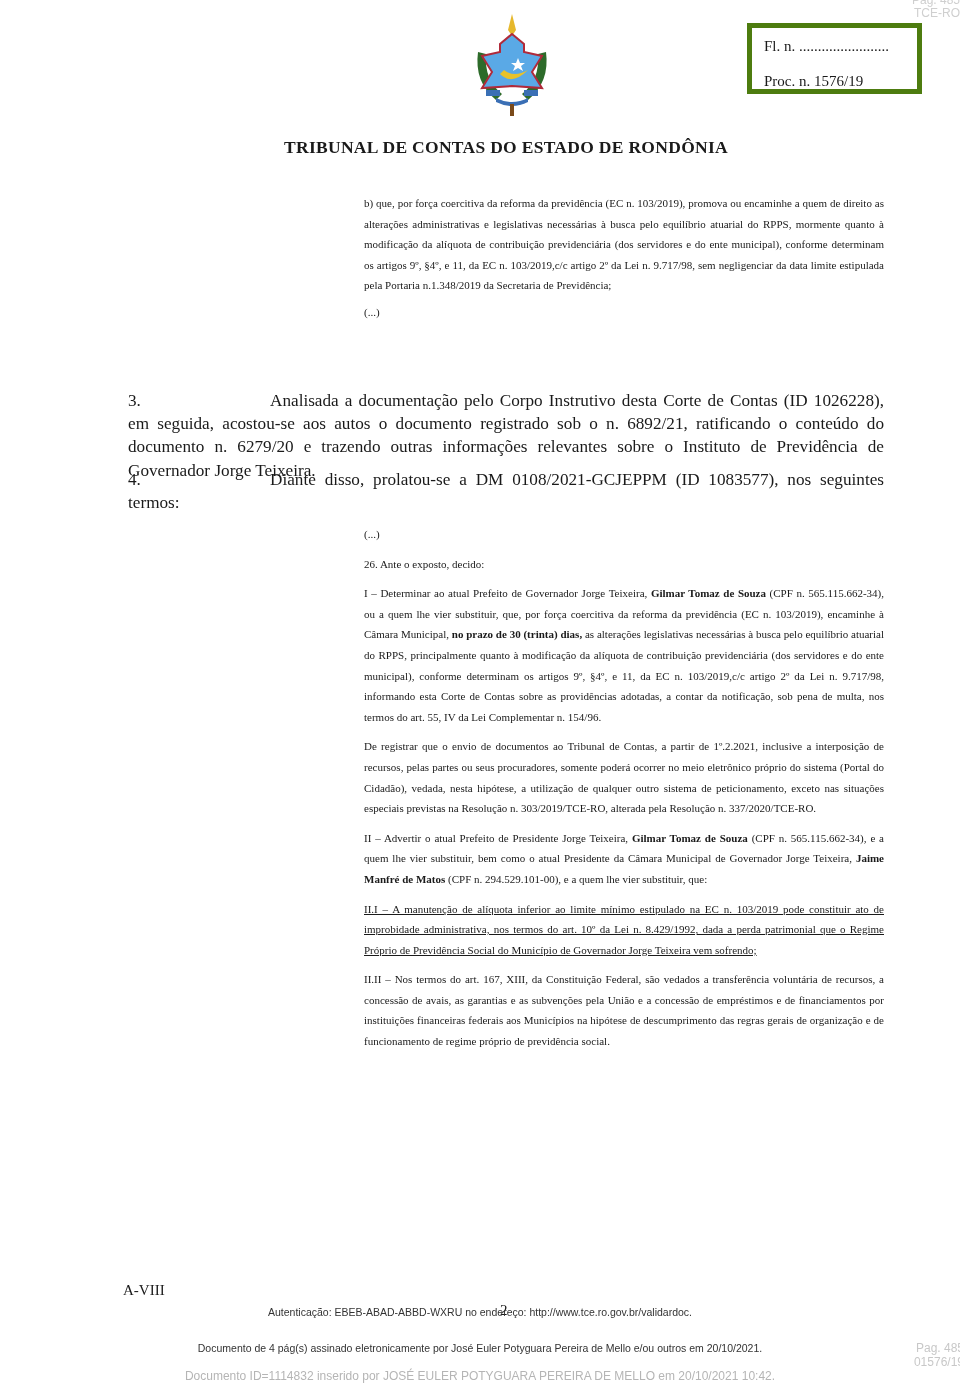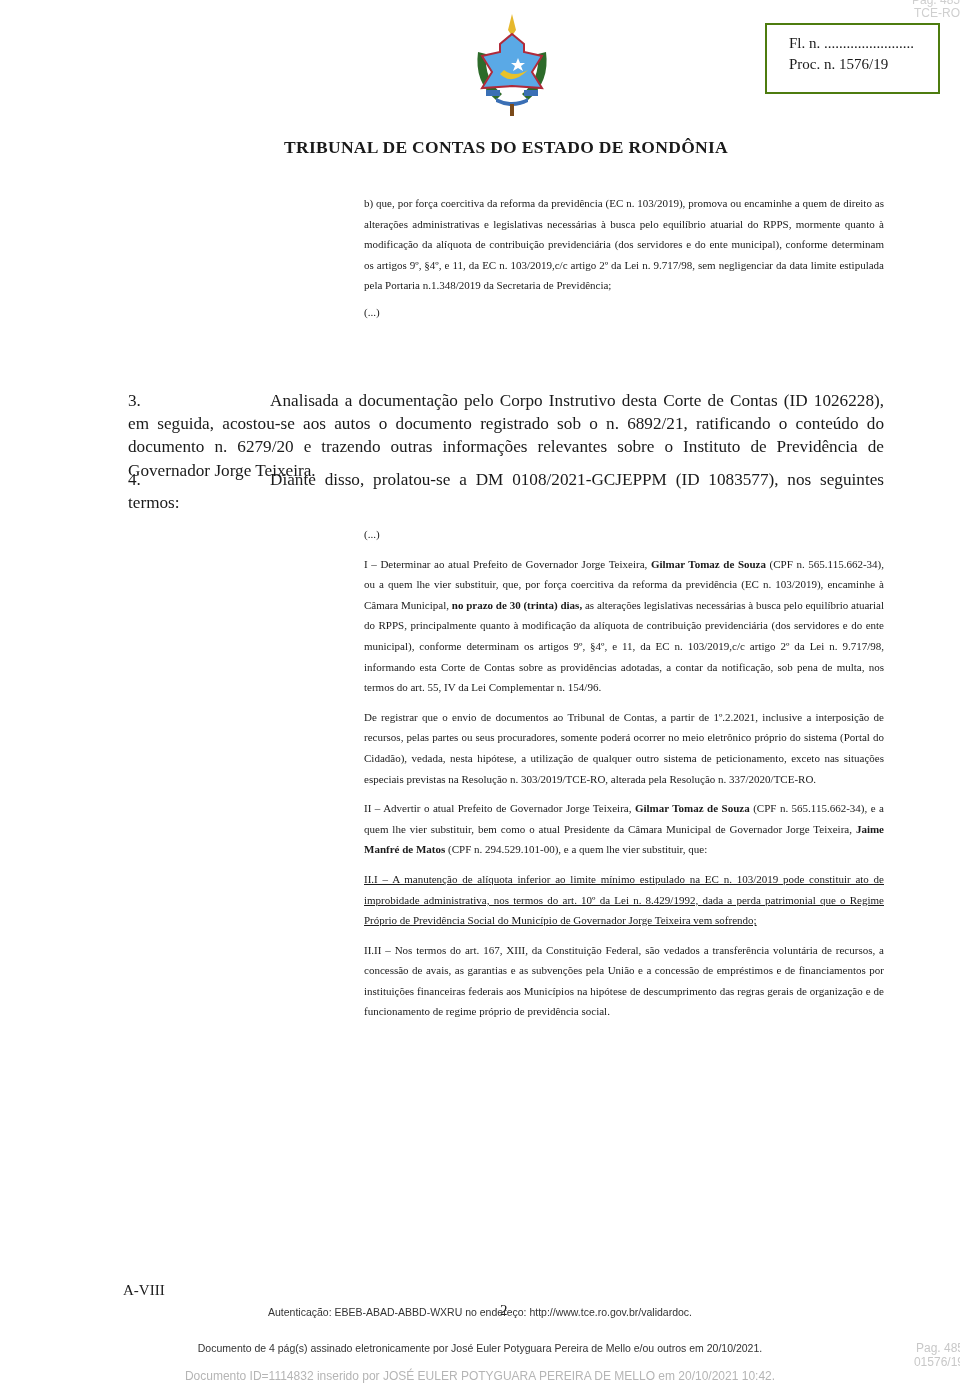--- a/index.html
+++ b/index.html
@@ -11,25 +11,25 @@
   .stamp-top {
     right: 0; top: -6px; width: 60px; text-align: right;
     font-family: "Liberation Sans", sans-serif; font-size: 12px; line-height: 13px; color: #cfcfcf;
   }
   .stamp-bottom {
     right: -4px; top: 1341px; width: 62px; text-align: right;
     font-family: "Liberation Sans", sans-serif; font-size: 12px; line-height: 14px; color: #c8c8c8;
   }
   .crest { left: 466px; top: 12px; width: 92px; height: 106px; }
   .flbox {
-    left: 765px; top: 23px; width: 175px; height: 71px;
-    border: 2px solid #4d7c0f; box-sizing: border-box; padding: 8px 22px;
+    left: 747px; top: 23px; width: 175px; height: 71px;
+    border: 5px solid #4d7c0f; box-sizing: border-box; padding: 8px 12px;
     font-size: 15px; line-height: 20px;
   }
-  .flbox .row2 { margin-top: 1px; }
+  .flbox .row2 { margin-top: 15px; }
   .header-title {
     left: 0; width: 1012px; top: 137px; text-align: center;
     font-weight: bold; font-size: 17.5px; letter-spacing: 0.3px;
   }
   .quote { left: 364px; width: 520px; font-size: 11px; line-height: 20.6px; text-align: justify; }
   .quote p { margin: 0; }
   .para { left: 128px; width: 756px; font-size: 17.2px; line-height: 23.2px; text-align: justify; }
   .para p { margin: 0; }
   .num { display: inline-block; width: 142px; }
   .footer-code { left: 123px; top: 1282px; font-size: 15px; }
@@ -79,23 +79,24 @@
 <div class="abs para" style="top:389px;">
   <p><span class="num">3.</span><span>Analisada a documentação pelo Corpo Instrutivo desta Corte de Contas (ID 1026228), em seguida, acostou-se aos autos o documento registrado sob o n. 6892/21, ratificando o conteúdo do documento n. 6279/20 e trazendo outras informações relevantes sobre o Instituto de Previdência de Governador Jorge Teixeira.</span></p>
 </div>
 
 <div class="abs para" style="top:468px;">
   <p><span class="num">4.</span><span>Diante disso, prolatou-se a DM 0108/2021-GCJEPPM (ID 1083577), nos seguintes termos:</span></p>
 </div>
 
 <div class="abs quote" style="top:524px;">
   <p>(...)</p>
+  <p style="margin-top:9px;">26. Ante o exposto, decido:</p>
   <p style="margin-top:9px;"><span>I – Determinar ao atual Prefeito de Governador Jorge Teixeira, </span><b>Gilmar Tomaz de Souza</b><span> (CPF n. 565.115.662-34), ou a quem lhe vier substituir, que, por força coercitiva da reforma da previdência (EC n. 103/2019), encaminhe à Câmara Municipal, </span><b>no prazo de 30 (trinta) dias,</b><span> as alterações legislativas necessárias à busca pelo equilíbrio atuarial do RPPS, principalmente quanto à modificação da alíquota de contribuição previdenciária (dos servidores e do ente municipal), conforme determinam os artigos 9º, §4º, e 11, da EC n. 103/2019,c/c artigo 2º da Lei n. 9.717/98, informando esta Corte de Contas sobre as providências adotadas, a contar da notificação, sob pena de multa, nos termos do art. 55, IV da Lei Complementar n. 154/96.</span></p>
   <p style="margin-top:9px;">De registrar que o envio de documentos ao Tribunal de Contas, a partir de 1º.2.2021, inclusive a interposição de recursos, pelas partes ou seus procuradores, somente poderá ocorrer no meio eletrônico próprio do sistema (Portal do Cidadão), vedada, nesta hipótese, a utilização de qualquer outro sistema de peticionamento, exceto nas situações especiais previstas na Resolução n. 303/2019/TCE-RO, alterada pela Resolução n. 337/2020/TCE-RO.</p>
-  <p style="margin-top:9px;"><span>II – Advertir o atual Prefeito de Governador Jorge Teixeira, </span><b>Gilmar Tomaz de Souza</b><span> (CPF n. 565.115.662-34), e a quem lhe vier substituir, bem como o atual Presidente da Câmara Municipal de Governador Jorge Teixeira, </span><b>Jaime Manfré de Matos</b><span> (CPF n. 294.529.101-00), e a quem lhe vier substituir, que:</span></p>
+  <p style="margin-top:9px;"><span>II – Advertir o atual Prefeito de Presidente Jorge Teixeira, </span><b>Gilmar Tomaz de Souza</b><span> (CPF n. 565.115.662-34), e a quem lhe vier substituir, bem como o atual Presidente da Câmara Municipal de Governador Jorge Teixeira, </span><b>Jaime Manfré de Matos</b><span> (CPF n. 294.529.101-00), e a quem lhe vier substituir, que:</span></p>
   <p style="margin-top:9px;text-decoration:underline;">II.I – A manutenção de alíquota inferior ao limite mínimo estipulado na EC n. 103/2019 pode constituir ato de improbidade administrativa, nos termos do art. 10º da Lei n. 8.429/1992, dada a perda patrimonial que o Regime Próprio de Previdência Social do Município de Governador Jorge Teixeira vem sofrendo;</p>
   <p style="margin-top:9px;">II.II – Nos termos do art. 167, XIII, da Constituição Federal, são vedados a transferência voluntária de recursos, a concessão de avais, as garantias e as subvenções pela União e a concessão de empréstimos e de financiamentos por instituições financeiras federais aos Municípios na hipótese de descumprimento das regras gerais de organização e de funcionamento de regime próprio de previdência social.</p>
 </div>
 
 <div class="abs footer-code">A-VIII</div>
 <div class="abs page-num">2</div>
 
 <div class="abs sig" style="top:1342px;">Documento de 4 pág(s) assinado eletronicamente por José Euler Potyguara Pereira  de Mello e/ou outros em 20/10/2021.</div>
 <div class="abs sig" style="top:1306px;">Autenticação: EBEB-ABAD-ABBD-WXRU no endereço: http://www.tce.ro.gov.br/validardoc.</div>
 <div class="abs sig l3" style="top:1370px;">Documento ID=1114832   inserido por JOSÉ EULER POTYGUARA PEREIRA DE MELLO em 20/10/2021 10:42.</div>

